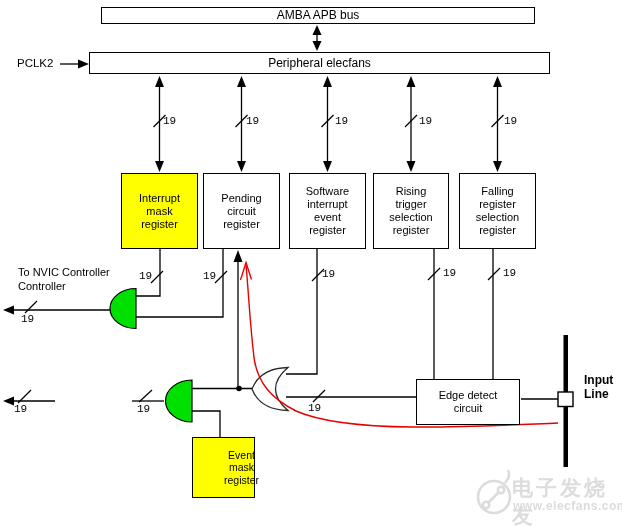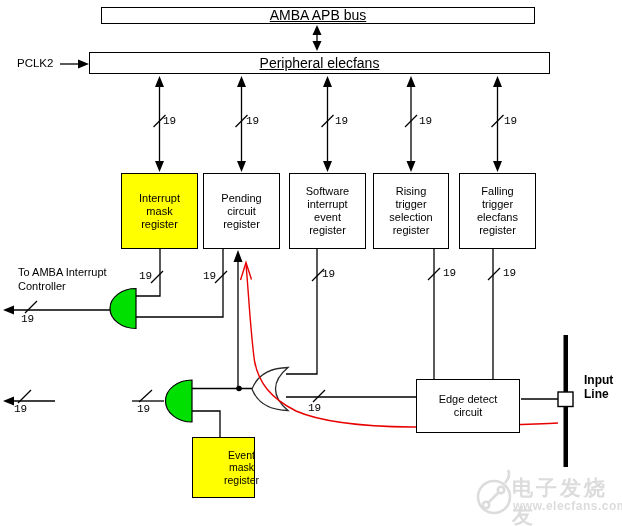--- a/index.html
+++ b/index.html
@@ -7,21 +7,21 @@
     position:relative;width:622px;height:526px;background:#ffffff;
     font-family:"Liberation Sans","DejaVu Sans",sans-serif;color:#000;
     overflow:hidden;
   }
   .box{
     position:absolute;border:1.5px solid #000;background:#fff;
     display:flex;align-items:center;justify-content:center;
     text-align:center;font-size:11px;line-height:13px;box-sizing:border-box;
   }
   .box .inner{display:block;width:62px;}
-  .wide{font-size:14px;text-decoration:underline;}
+  .wide{font-size:12px;}
   .reg{width:77px;height:76px;top:173px;}
   .highlight{background:var(--highlight,#ffff00);}
   .lbl{position:absolute;font-size:11px;line-height:12px;white-space:nowrap;}
   .bw{position:absolute;font-size:11px;line-height:11px;font-family:Liberation Mono, monospace;}
   svg{position:absolute;left:0;top:0;}
   .wm-text{position:absolute;color:var(--wm,#dcdcdc);font-weight:bold;}
 </style>
 </head>
 <body>
 
@@ -138,31 +138,31 @@
   <div class="box reg" style="left:203px;">
     <span class="inner">Pending circuit register</span>
   </div>
   <div class="box reg" style="left:289px;">
     <span class="inner">Software interrupt event register</span>
   </div>
   <div class="box reg" style="left:373px;width:76px;">
     <span class="inner" style="width:58px;">Rising trigger selection register</span>
   </div>
   <div class="box reg" style="left:459px;">
-    <span class="inner" style="width:58px;">Falling trigger elecfans register</span>
+    <span class="inner" style="width:58px;">Falling register selection register</span>
   </div>
 
   <div class="box highlight" style="left:192px;top:437px;width:63px;height:61px;font-size:10.5px;line-height:12.5px;padding-left:36px;">
     <span class="inner" style="width:50px;">Event mask register</span>
   </div>
-  <div class="box" style="left:416px;top:379px;width:104px;height:54px;">
+  <div class="box" style="left:416px;top:379px;width:104px;height:46px;">
     <span class="inner" style="width:70px;">Edge detect circuit</span>
   </div>
 
-  <div class="lbl" style="left:18px;top:265px;white-space:normal;width:100px;font-size:11px;line-height:14px;">To AMBA Interrupt Controller</div>
+  <div class="lbl" style="left:18px;top:265px;white-space:normal;width:100px;font-size:11px;line-height:14px;">To NVIC Controller Controller</div>
   <div class="lbl" style="left:584px;top:374px;white-space:normal;width:38px;font-weight:bold;font-size:12px;line-height:13.5px;">Input Line</div>
 
   <span class="bw" style="left:163px;top:116px;">19</span>
   <span class="bw" style="left:246px;top:116px;">19</span>
   <span class="bw" style="left:335px;top:116px;">19</span>
   <span class="bw" style="left:419px;top:116px;">19</span>
   <span class="bw" style="left:504px;top:116px;">19</span>
   <span class="bw" style="left:139px;top:271px;">19</span>
   <span class="bw" style="left:203px;top:271px;">19</span>
   <span class="bw" style="left:322px;top:269px;">19</span>

